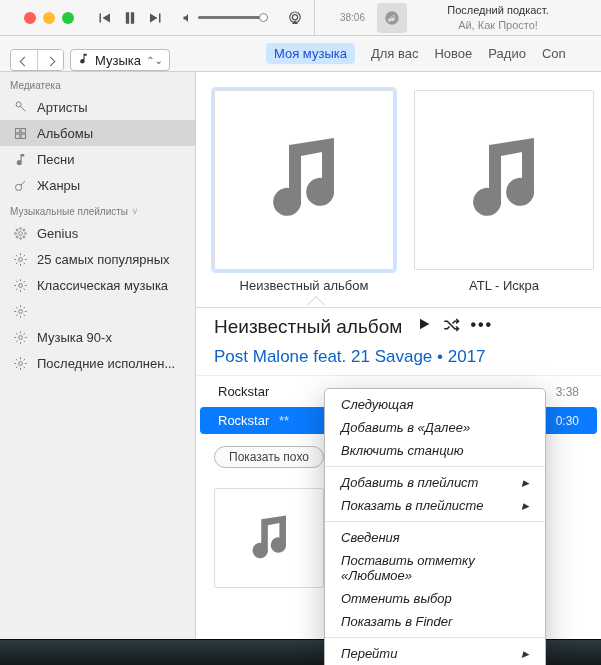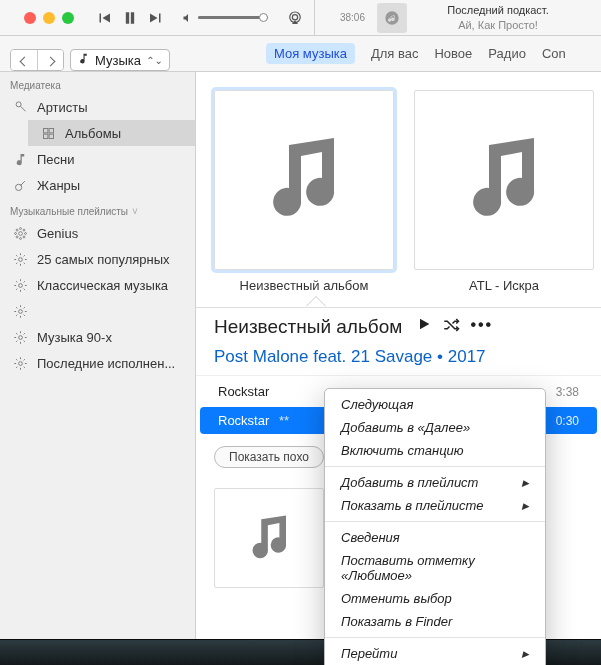--- a/index.html
+++ b/index.html
@@ -73,21 +73,21 @@
   .section-tabs .tab.active { background:#cde6ff; color:#1d4ed8; border-radius:4px; padding:3px 8px; }
 
   
   .body { display:flex; height: calc(665px - 36px - 36px - 26px); }
   .sidebar { width:196px; background:var(--sidebar-bg); border-right:1px solid var(--border); overflow:hidden; }
   .content { flex:1; overflow:hidden; position:relative; background:#fff;}
 
   .section-header { font-size:10px; text-transform:none; color:#7a7a7a; padding:8px 10px 3px 10px; display:flex; align-items:center; gap:4px;}
   .section-header .disc { opacity:.6; }
   .sb-item { display:flex; align-items:center; gap:9px; padding:5px 12px; color:#333; font-size:13px; white-space:nowrap; overflow:hidden; text-overflow:ellipsis;}
-  .sb-item.selected { background: var(--sidebar-sel); margin-left: 28px; }
+  .sb-item.selected { background: var(--sidebar-sel); }
   .sb-icon { width:16px; height:16px; color: var(--gray-icon); flex-shrink:0; display:flex; align-items:center; justify-content:center;}
 
   
   .albums { display:flex; gap:20px; padding:18px 18px 0 18px; }
   .album { width:200px; display:flex; flex-direction:column; align-items:center; gap:8px;}
   .album .art { width:180px; height:180px; border:1px solid #ddd; border-radius:2px; display:flex; align-items:center; justify-content:center; background:#fff;}
   .album .title { font-size:13px; color:#333; }
   .album.selected .art { outline: 3px solid #cfe5ff; }
   .art svg { width:100px; height:100px; }
 

